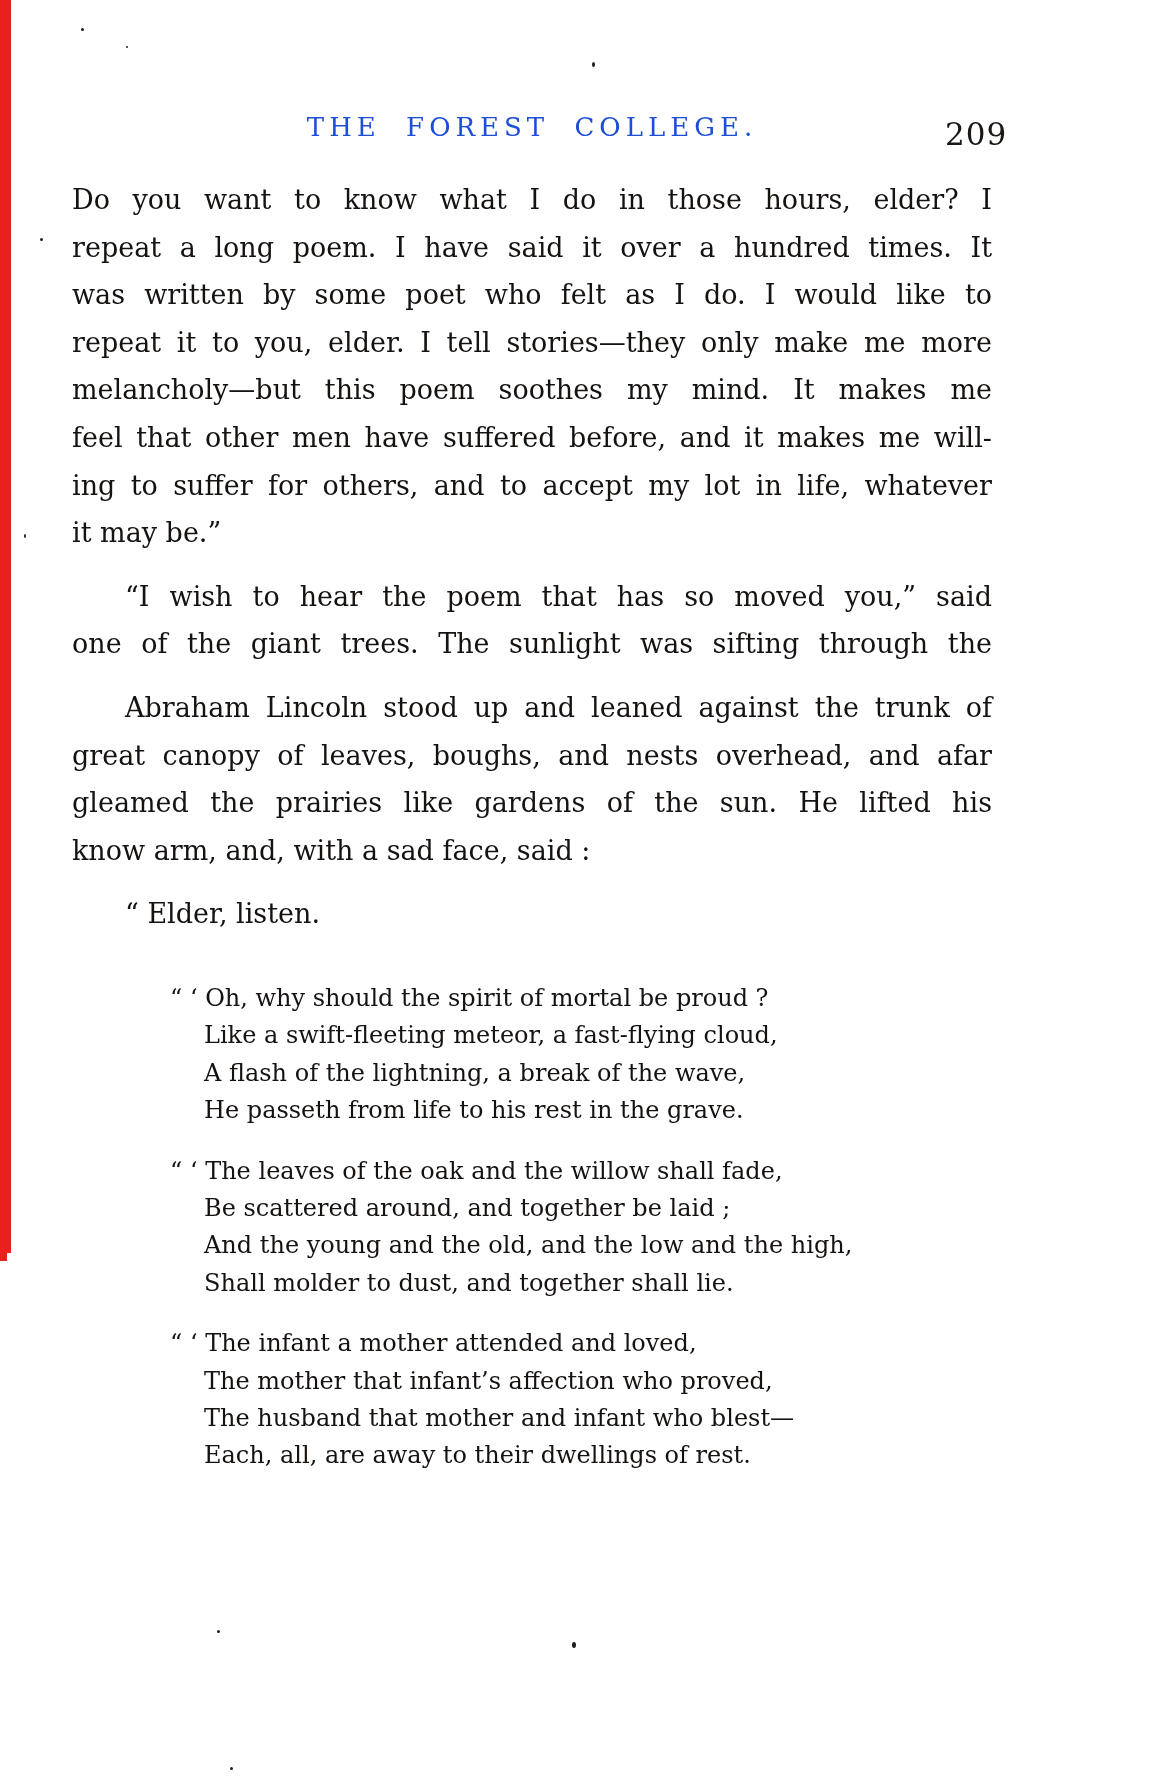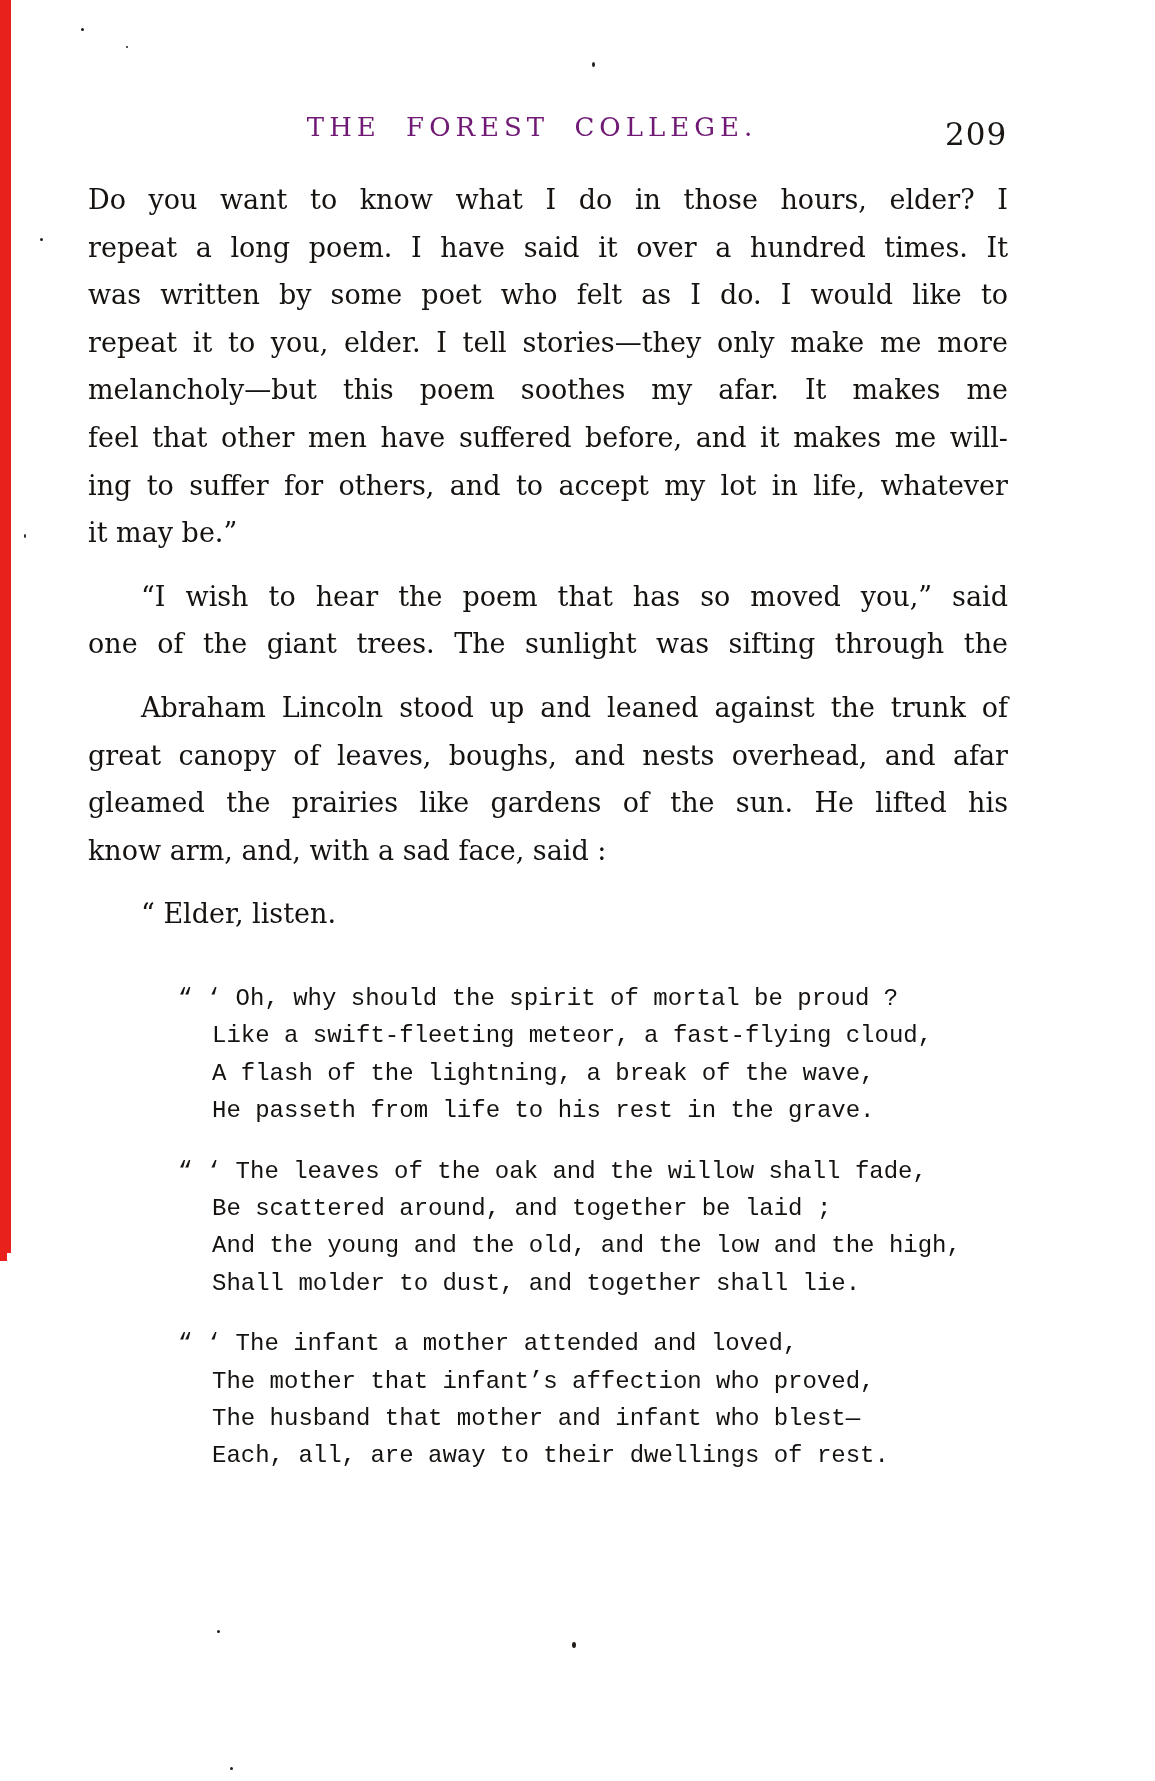--- a/index.html
+++ b/index.html
@@ -15,42 +15,42 @@
     position:absolute;left:0;top:0;width:11px;height:1253px;
     background:#e8211c;
   }
   .red-strip:after{
     content:"";position:absolute;left:0;bottom:-8px;width:7px;height:8px;background:#e8211c;
   }
   .running-head{
     position:absolute;left:72px;top:112px;width:920px;
     text-align:center;
     font-size:26px;letter-spacing:5px;word-spacing:12px;
-    color:#701a75;
+    color:#1d4ed8;
   }
   .page-number{
     position:absolute;left:945px;top:116px;
     font-size:31px;letter-spacing:1px;color:#1a1714;
   }
   .text-column{
-    position:absolute;left:88px;top:176px;width:920px;
+    position:absolute;left:72px;top:176px;width:920px;
   }
   .paragraph{margin:0;padding:0;}
   .bline{
     font-size:27px;line-height:47.6px;
     text-align:justify;text-align-last:justify;
     white-space:normal;
     color:#151210;
   }
   .bline.indent{padding-left:53px;margin-top:16px;}
   .bline.last{text-align-last:left;}
   .poem{
     margin-left:90px;margin-top:42px;
   }
-  .stanza{margin:0 0 23px 0;font-family:Liberation Mono, monospace;}
+  .stanza{margin:0 0 23px 8px;}
   .stanza.italic .pline{font-style:italic;}
   .pline{
     font-size:24px;line-height:37.4px;
     text-align:left;color:#151210;
   }
   .pline.cont{padding-left:34px;}
   .speck{position:absolute;background:#201d1a;border-radius:50%;}
 </style>
 </head>
 <body>
@@ -63,21 +63,21 @@
 
   <div class="page-number">209</div>
 
   <div class="text-column">
     <div>
         <div class="paragraph">
           <div class="bline">Do you want to know what I do in those hours, elder? I</div>
           <div class="bline">repeat a long poem. I have said it over a hundred times. It</div>
           <div class="bline">was written by some poet who felt as I do. I would like to</div>
           <div class="bline">repeat it to you, elder. I tell stories—they only make me more</div>
-          <div class="bline">melancholy—but this poem soothes my afar. It makes me</div>
+          <div class="bline">melancholy—but this poem soothes my mind. It makes me</div>
           <div class="bline">feel that other men have suffered before, and it makes me will-</div>
           <div class="bline">ing to suffer for others, and to accept my lot in life, whatever</div>
           <div class="bline last">it may be.”</div>
         </div>
         <div class="paragraph">
           <div class="bline indent">“I wish to hear the poem that has so moved you,” said</div>
         </div>
         <div class="paragraph">
           <div class="bline">one of the giant trees. The sunlight was sifting through the</div>
           <div class="bline indent">Abraham Lincoln stood up and leaned against the trunk of</div>

